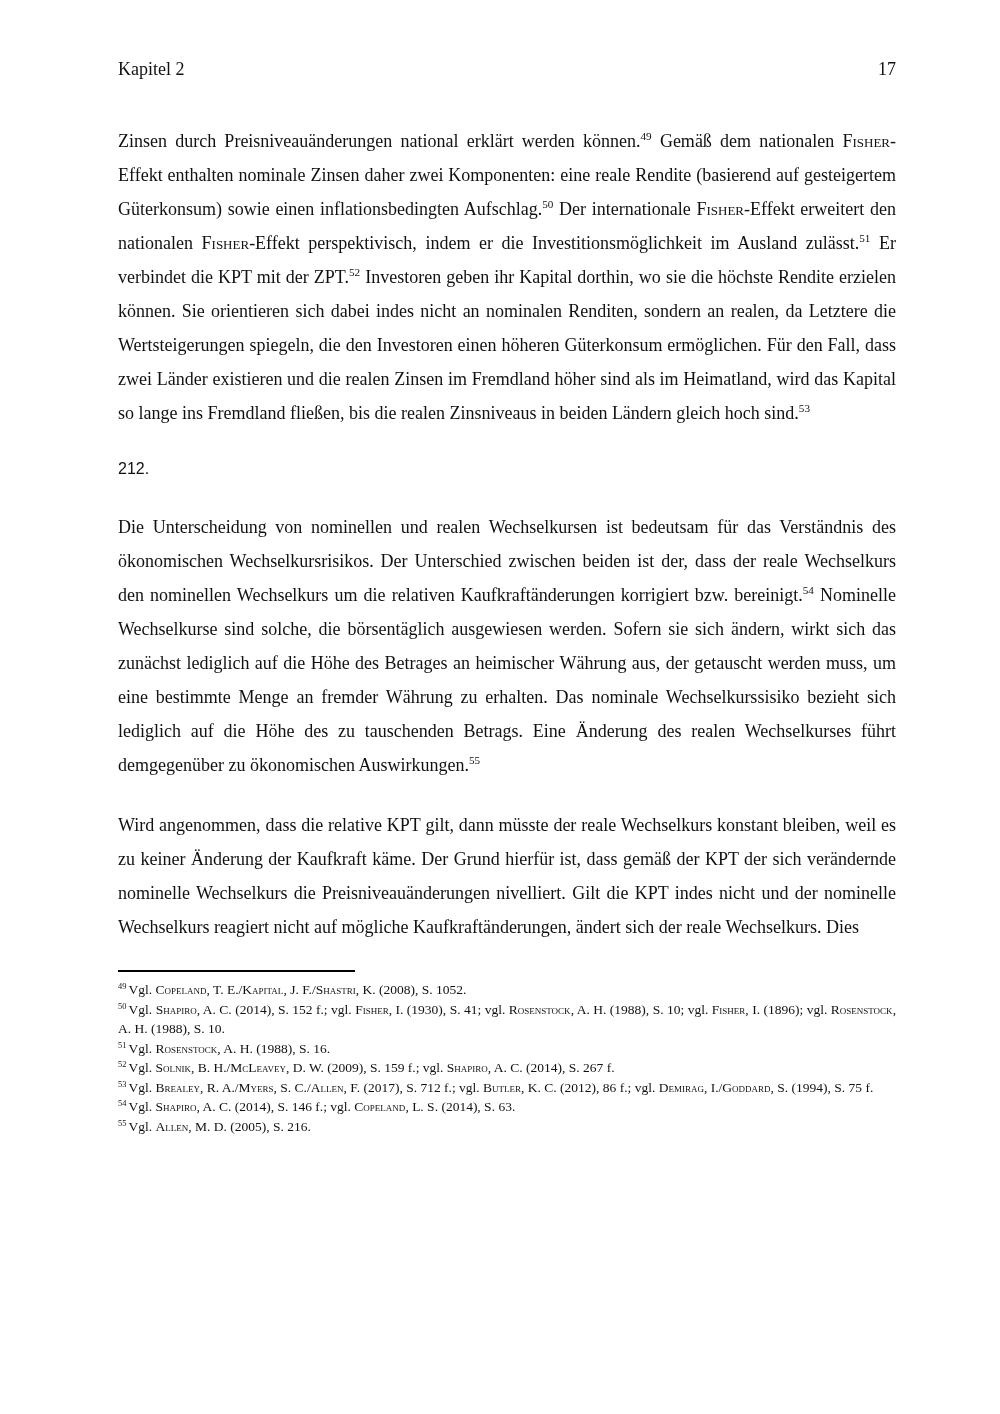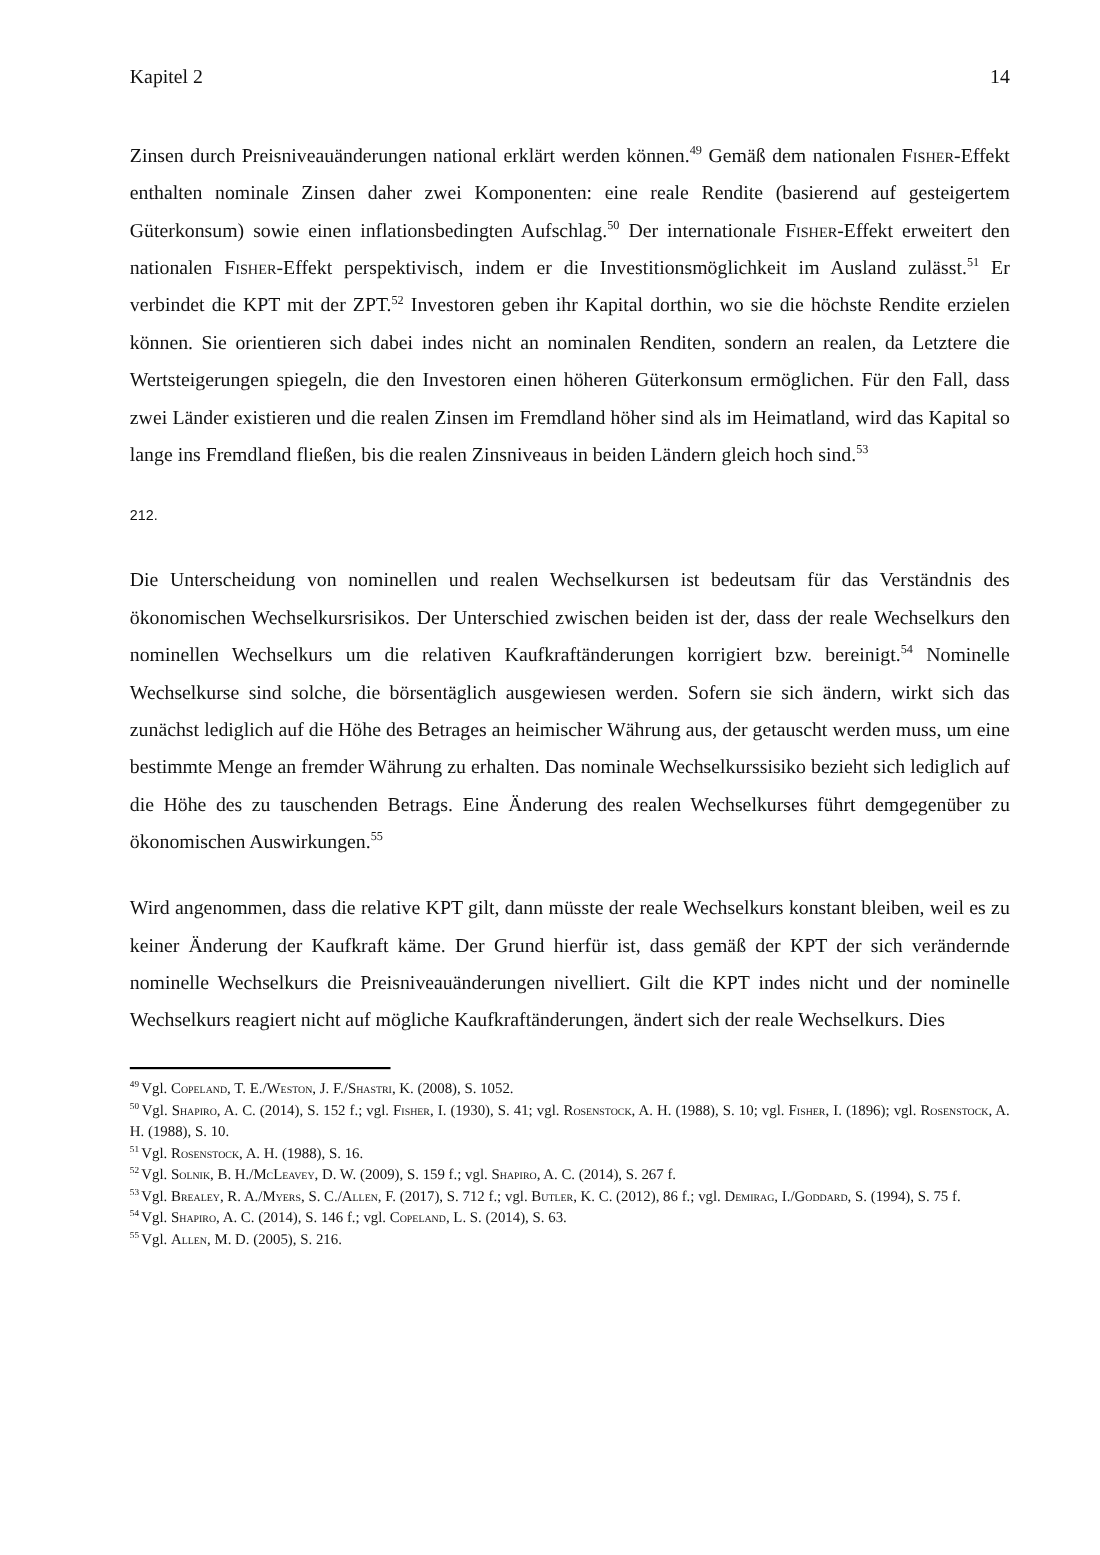--- a/index.html
+++ b/index.html
@@ -1,21 +1,21 @@
 <!DOCTYPE html>
 <html><head>
 <meta charset="utf-8">
 <style>
   html, body { margin: 0; padding: 0; background: #ffffff; }
   .page {
     width: 1000px;
     height: 1414px;
     box-sizing: border-box;
     background: #ffffff;
-    padding: 58px 82px 0 118px;
+    padding: 58px 104px 0 118px;
     font-family: "Liberation Serif", serif;
     color: #111111;
     position: relative;
     overflow: hidden;
   }
   .running-header {
     display: flex;
     justify-content: space-between;
     font-size: 18px;
     line-height: 22px;
@@ -24,21 +24,21 @@
   .para {
     font-size: 18px;
     line-height: 34px;
     text-align: justify;
     margin: 0 0 26px 0;
   }
   .section-heading {
     display: flex;
     font-family: "Liberation Sans", sans-serif;
     font-weight: 400;
-    font-size: 13px;
+    font-size: 16px;
     line-height: 26px;
     margin: 18px 0 28px 0;
   }
   .heading-number { width: 120px; flex: 0 0 120px; }
   .heading-title { flex: 1; }
   .sup {
     vertical-align: super;
     font-size: 0.62em;
     line-height: 0;
   }
@@ -58,37 +58,37 @@
   }
   .footnote { margin: 0; }
 </style>
 </head>
 <body>
 
 <div class="page">
 
   <div class="running-header">
     <span>Kapitel 2</span>
-    <span>14</span>
+    <span>17</span>
   </div>
 
   <p class="para"><span>Zinsen durch Preisniveauänderungen national erklärt werden können.</span><span class="sup">49</span><span> Gemäß dem nationalen </span><span class="sc">Fisher</span><span>-Effekt enthalten nominale Zinsen daher zwei Komponenten: eine reale Rendite (basierend auf gesteigertem Güterkonsum) sowie einen inflationsbedingten Aufschlag.</span><span class="sup">50</span><span> Der internationale </span><span class="sc">Fisher</span><span>-Effekt erweitert den nationalen </span><span class="sc">Fisher</span><span>-Effekt perspektivisch, indem er die Investitionsmöglichkeit im Ausland zulässt.</span><span class="sup">51</span><span> Er verbindet die KPT mit der ZPT.</span><span class="sup">52</span><span> Investoren geben ihr Kapital dorthin, wo sie die höchste Rendite erzielen können. Sie orientieren sich dabei indes nicht an nominalen Renditen, sondern an realen, da Letztere die Wertsteigerungen spiegeln, die den Investoren einen höheren Güterkonsum ermöglichen. Für den Fall, dass zwei Länder existieren und die realen Zinsen im Fremdland höher sind als im Heimatland, wird das Kapital so lange ins Fremdland fließen, bis die realen Zinsniveaus in beiden Ländern gleich hoch sind.</span><span class="sup">53</span></p>
 
   <h2 class="section-heading">
     <span class="heading-number">212.</span>
   </h2>
 
   <p class="para"><span>Die Unterscheidung von nominellen und realen Wechselkursen ist bedeutsam für das Verständnis des ökonomischen Wechselkursrisikos. Der Unterschied zwischen beiden ist der, dass der reale Wechselkurs den nominellen Wechselkurs um die relativen Kaufkraftänderungen korrigiert bzw. bereinigt.</span><span class="sup">54</span><span> Nominelle Wechselkurse sind solche, die börsentäglich ausgewiesen werden. Sofern sie sich ändern, wirkt sich das zunächst lediglich auf die Höhe des Betrages an heimischer Währung aus, der getauscht werden muss, um eine bestimmte Menge an fremder Währung zu erhalten. Das nominale Wechselkurssisiko bezieht sich lediglich auf die Höhe des zu tauschenden Betrags. Eine Änderung des realen Wechselkurses führt demgegenüber zu ökonomischen Auswirkungen.</span><span class="sup">55</span></p>
 
   <p class="para"><span>Wird angenommen, dass die relative KPT gilt, dann müsste der reale Wechselkurs konstant bleiben, weil es zu keiner Änderung der Kaufkraft käme. Der Grund hierfür ist, dass gemäß der KPT der sich verändernde nominelle Wechselkurs die Preisniveauänderungen nivelliert. Gilt die KPT indes nicht und der nominelle Wechselkurs reagiert nicht auf mögliche Kaufkraftänderungen, ändert sich der reale Wechselkurs. Dies</span></p>
 
   <div class="footnote-sep"></div>
 
   <div class="footnotes">
-      <div class="footnote"><span class="sup">49 </span><span>Vgl. </span><span class="sc">Copeland</span><span>, T. E./</span><span class="sc">Weston</span><span>, J. F./</span><span class="sc">Shastri</span><span>, K. (2008), S. 1052.</span></div>
+      <div class="footnote"><span class="sup">49 </span><span>Vgl. </span><span class="sc">Copeland</span><span>, T. E./</span><span class="sc">Kapital</span><span>, J. F./</span><span class="sc">Shastri</span><span>, K. (2008), S. 1052.</span></div>
       <div class="footnote"><span class="sup">50 </span><span>Vgl. </span><span class="sc">Shapiro</span><span>, A. C. (2014), S. 152 f.; vgl. </span><span class="sc">Fisher</span><span>, I. (1930), S. 41; vgl. </span><span class="sc">Rosenstock</span><span>, A. H. (1988), S. 10; vgl. </span><span class="sc">Fisher</span><span>, I. (1896); vgl. </span><span class="sc">Rosenstock</span><span>, A. H. (1988), S. 10.</span></div>
       <div class="footnote"><span class="sup">51 </span><span>Vgl. </span><span class="sc">Rosenstock</span><span>, A. H. (1988), S. 16.</span></div>
       <div class="footnote"><span class="sup">52 </span><span>Vgl. </span><span class="sc">Solnik</span><span>, B. H./</span><span class="sc">McLeavey</span><span>, D. W. (2009), S. 159 f.; vgl. </span><span class="sc">Shapiro</span><span>, A. C. (2014), S. 267 f.</span></div>
       <div class="footnote"><span class="sup">53 </span><span>Vgl. </span><span class="sc">Brealey</span><span>, R. A./</span><span class="sc">Myers</span><span>, S. C./</span><span class="sc">Allen</span><span>, F. (2017), S. 712 f.; vgl. </span><span class="sc">Butler</span><span>, K. C. (2012), 86 f.; vgl. </span><span class="sc">Demirag</span><span>, I./</span><span class="sc">Goddard</span><span>, S. (1994), S. 75 f.</span></div>
       <div class="footnote"><span class="sup">54 </span><span>Vgl. </span><span class="sc">Shapiro</span><span>, A. C. (2014), S. 146 f.; vgl. </span><span class="sc">Copeland</span><span>, L. S. (2014), S. 63.</span></div>
       <div class="footnote"><span class="sup">55 </span><span>Vgl. </span><span class="sc">Allen</span><span>, M. D. (2005), S. 216.</span></div>
     </div>
 
 </div>
 

